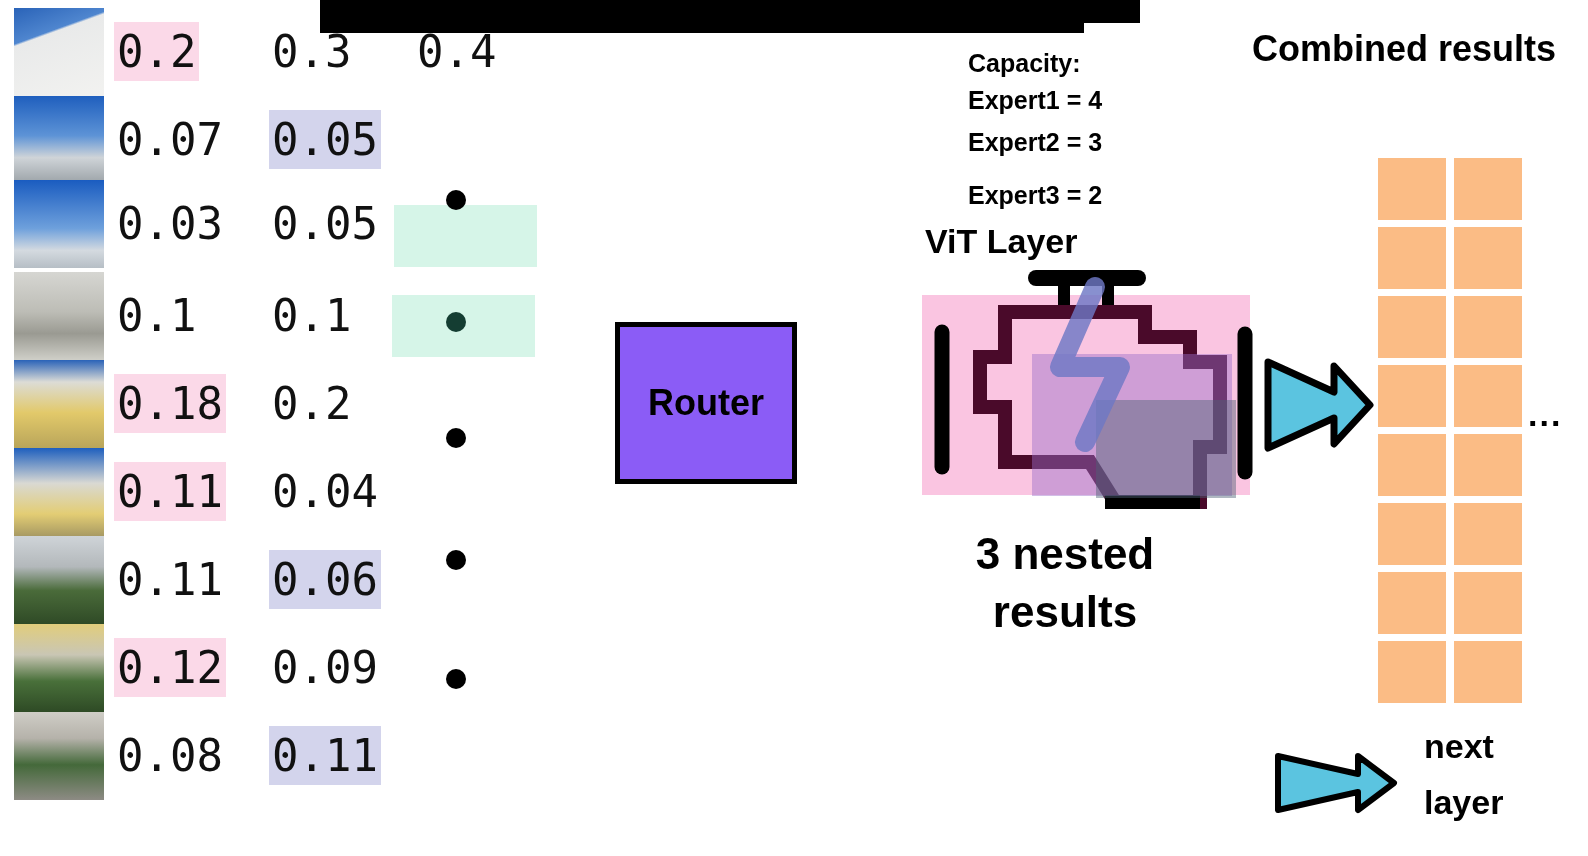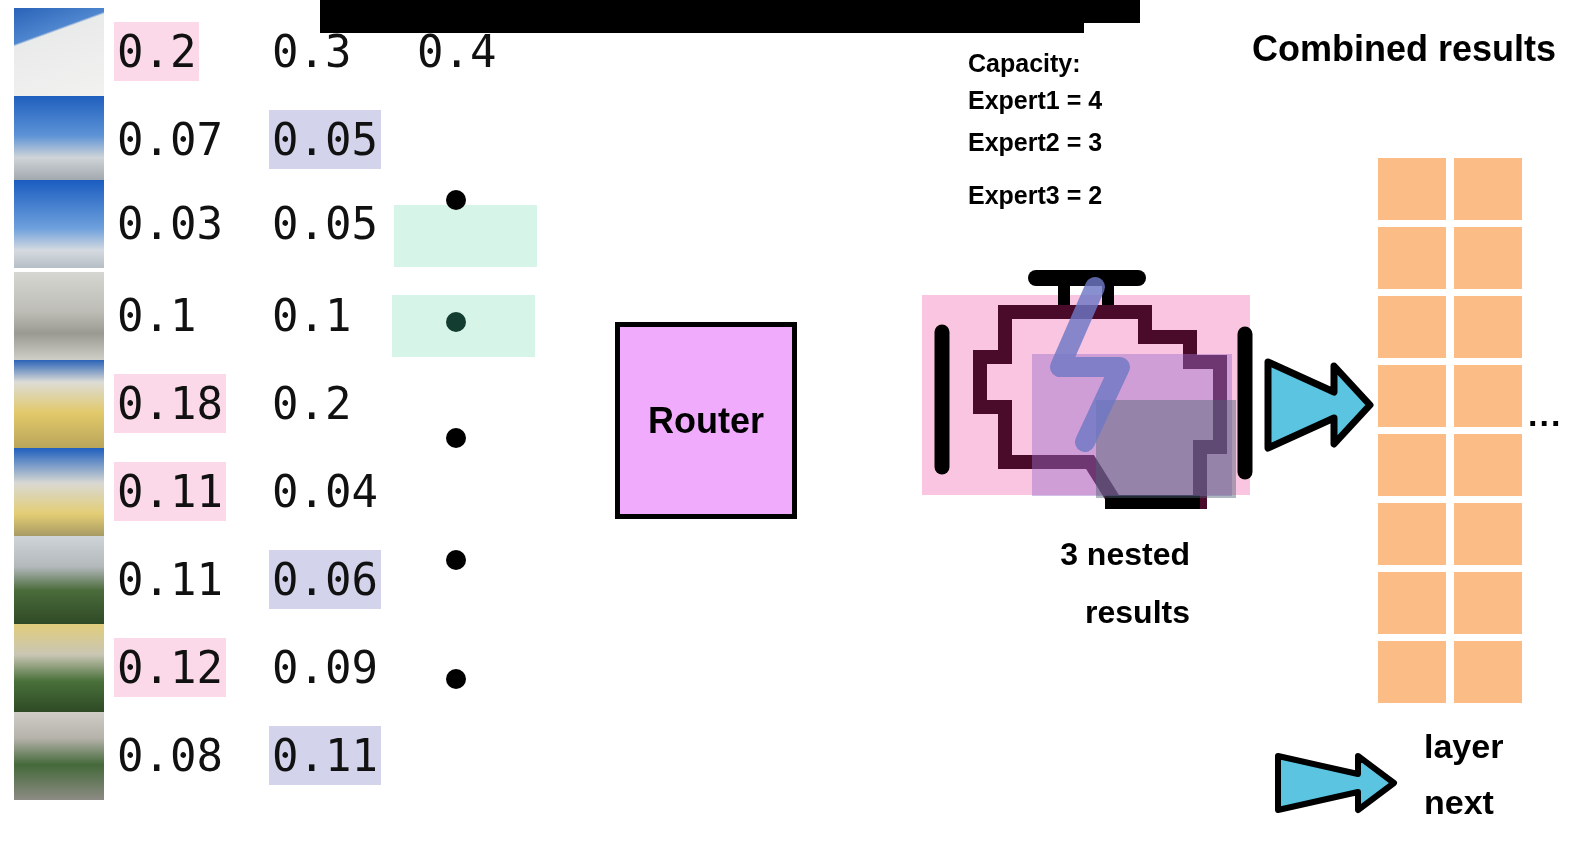--- a/index.html
+++ b/index.html
@@ -38,43 +38,43 @@
   
   .redact{position:absolute;background:#000000;}
 
   
   .epr-title{
     position:absolute;left:600px;top:78px;width:232px;
     text-align:center;font-weight:bold;color:#000;
     font-size:37px;line-height:61px;letter-spacing:.5px;
   }
   .router-box{
-    position:absolute;left:615px;top:322px;width:182px;height:197px;
-    background:#f0abfc;border:5px solid #000;box-sizing:border-box;
+    position:absolute;left:615px;top:322px;width:182px;height:162px;
+    background:#8b5cf6;border:5px solid #000;box-sizing:border-box;
     display:flex;align-items:center;justify-content:center;
   }
   .router-box span{font-size:36px;font-weight:bold;color:#000;}
 
   
   .cap{position:absolute;left:968px;width:220px;text-align:left;
        font-weight:bold;color:#000;font-size:25px;line-height:34px;}
   .vit{position:absolute;left:925px;top:222px;font-weight:bold;
        font-size:34px;color:#000;}
 
   
   .engine-wrap{position:absolute;left:900px;top:262px;width:370px;height:252px;}
   .exp-rect{position:absolute;}
   .exp1{left:22px;top:33px;width:328px;height:200px;background:#F9BBDC;opacity:.85;}
   .exp2{left:132px;top:92px;width:200px;height:142px;background:#9C6FC9;opacity:.45;}
   .exp3{left:196px;top:138px;width:140px;height:98px;background:#4E6275;opacity:.45;}
   .engine-svg{position:absolute;left:0;top:0;}
 
   
-  .nested{position:absolute;left:940px;top:525px;width:250px;text-align:right;
-          font-weight:bold;font-size:32px;line-height:58px;color:#000;}
+  .nested{position:absolute;left:940px;top:525px;width:250px;text-align:center;
+          font-weight:bold;font-size:44px;line-height:58px;color:#000;}
 
   
   .combined-title{position:absolute;left:1252px;top:28px;font-weight:bold;
                   font-size:36px;color:#000;white-space:nowrap;text-align:right;}
   .cell{position:absolute;background:#FBBC85;}
   .ellipsis{position:absolute;left:1528px;top:395px;font-weight:bold;
             font-size:34px;color:#000;letter-spacing:2px;}
   .nextlayer{position:absolute;left:1424px;top:718px;width:150px;text-align:left;
              font-weight:bold;font-size:34px;line-height:56px;color:#000;}
   .arrow-svg{position:absolute;}
@@ -166,20 +166,21 @@
 
   <div class="router-box">
     <span>Router</span>
   </div>
 
   <div class="cap" style="top:46px;">Capacity:</div>
   <div class="cap" style="top:83px;">Expert1 = 4</div>
   <div class="cap" style="top:125px;">Expert2 = 3</div>
   <div class="cap" style="top:178px;">Expert3 = 2</div>
 
+  <div class="vit">ViT Layer</div>
 
   <div class="engine-wrap">
     <div class="exp-rect exp1"></div>
 
     <svg class="engine-svg" width="370" height="252" viewBox="0 0 370 252">
 
       <rect x="128" y="8" width="118" height="16" rx="8" fill="#000000"></rect>
       <rect x="158" y="18" width="12" height="38" fill="#000000"></rect>
       <rect x="202" y="18" width="12" height="38" fill="#000000"></rect>
 
@@ -232,17 +233,17 @@
       <div class="cell" style="left: 1454px; top: 641px; width: 68px; height: 62px; background: rgb(251, 188, 133);"></div>
     </div>
 
   <div class="ellipsis">...</div>
 
   <svg class="arrow-svg" style="left:1272px;top:748px;" width="128" height="70" viewBox="0 0 128 70">
     <path d="M 6 8 L 86 26 L 86 8 L 122 35 L 86 62 L 86 44 L 6 62 Z" fill="#5BC4E0" stroke="#000000" stroke-width="6" stroke-linejoin="round"></path>
   </svg>
 
   <div class="nextlayer">
+    <div>next</div>
     <div>layer</div>
-    <div>next</div>
   </div>
 
 </div>
 
 </body></html>

